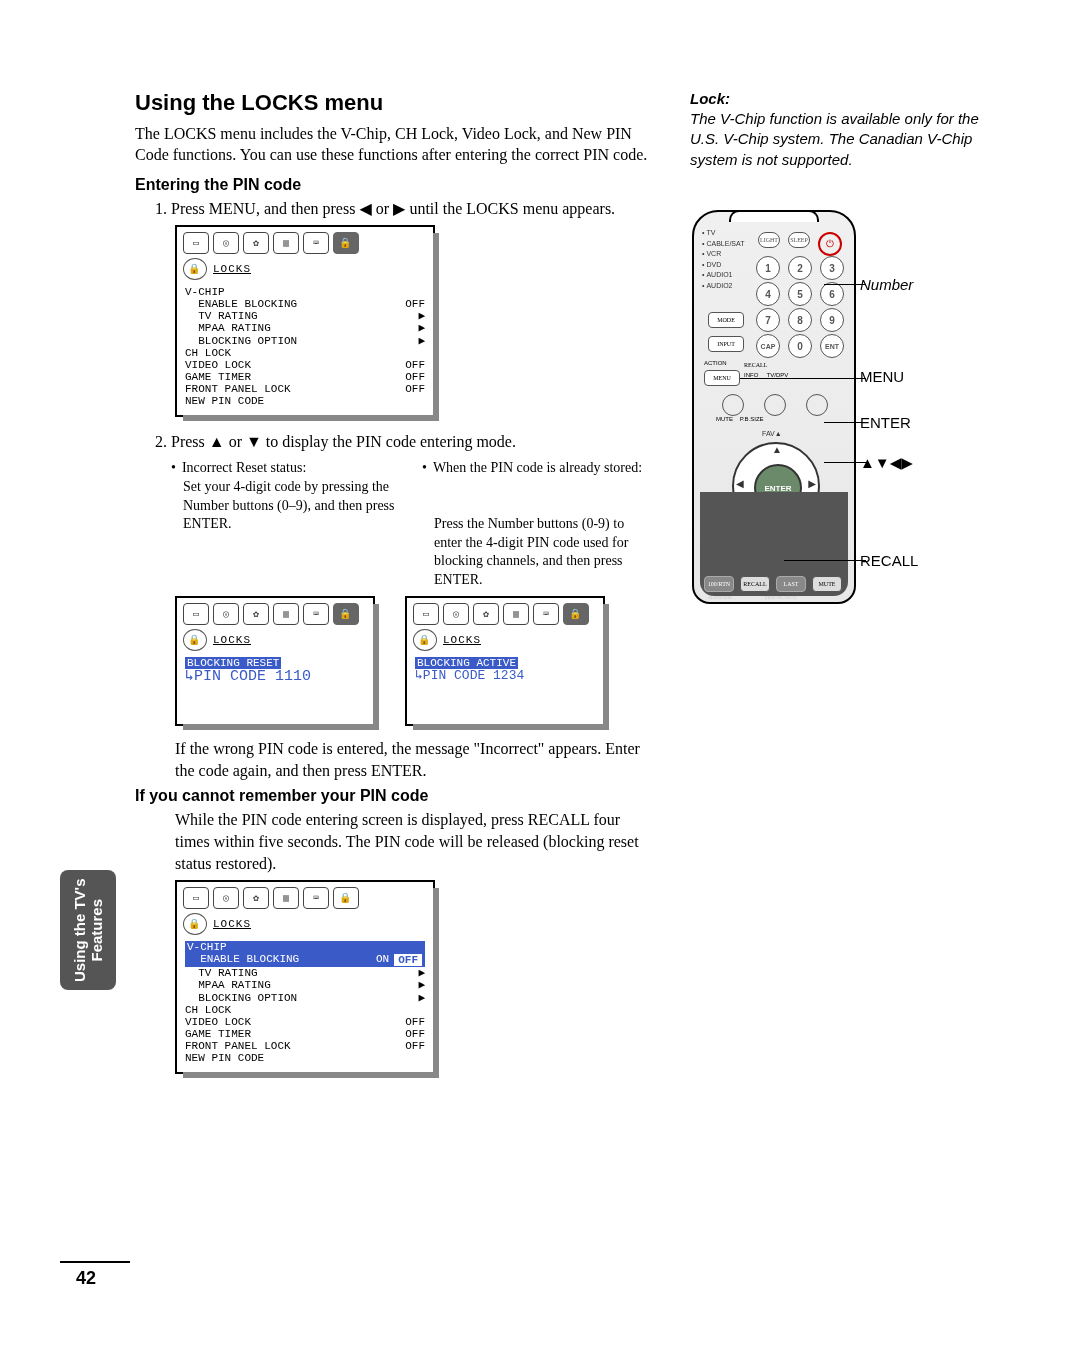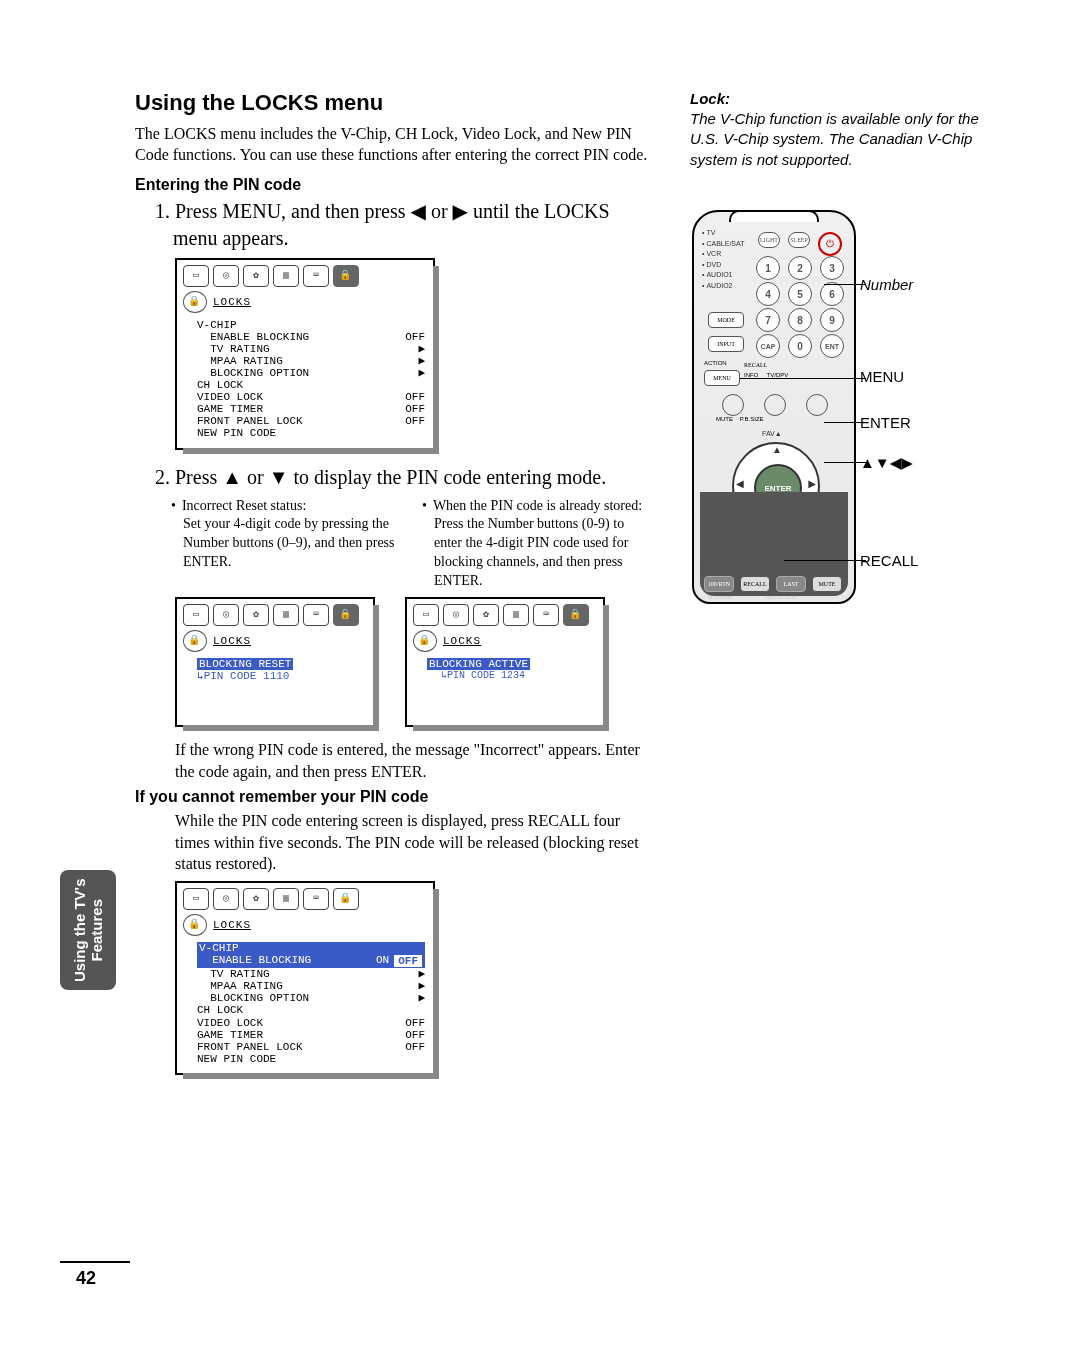--- a/index.html
+++ b/index.html
@@ -42,21 +42,21 @@
     line-height: 1.3;
     margin: 0 0 10px 0;
   }
   h3 {
     font-family: Arial, Helvetica, sans-serif;
     font-weight: bold;
     font-size: 16px;
     margin: 6px 0 4px 0;
   }
   .step {
-    font-size: 20px;
+    font-size: 16px;
     margin: 0 0 6px 20px;
     line-height: 1.35;
     text-indent: -18px;
     padding-left: 18px;
   }
   .sub {
     font-size: 16px;
     margin: 0 0 6px 40px;
     line-height: 1.35;
   }
@@ -115,21 +115,21 @@
     gap: 6px;
     padding: 0 6px 4px 6px;
     font-size: 11px;
   }
   .osd-label-row .lock-ico {
     width: 22px; height: 20px; border:1.5px solid #555; border-radius:50%;
     display:flex; align-items:center; justify-content:center; font-size:10px; color:#555;
   }
   .osd-label-row .underline { text-decoration: underline; letter-spacing: 1px; }
   .osd-body {
-    padding: 2px 8px 8px 20px;
+    padding: 2px 8px 8px 8px;
   }
   .osd-line { display:flex; justify-content:space-between; white-space: pre; }
   .osd-hl { background:#3a5ac8; color:#fff; display:inline-block; padding:0 2px; }
   .osd-onoff { display:inline-flex; gap:0; }
   .osd-on { background:#3a5ac8; color:#fff; padding:0 4px; }
   .osd-off { background:#fff; color:#3a5ac8; padding:0 4px; border:1px solid #3a5ac8; font-weight:bold; }
   .osd-blue-text { color:#3a5ac8; }
 
   .osd-small { width: 200px; height: 130px; }
   .osd-row2 { display:flex; gap: 30px; margin-left: 40px; margin-bottom: 12px; align-items:flex-start; }
@@ -406,59 +406,59 @@
             <span class="dot">•</span>
             <span>Incorrect Reset status:</span>
           </div>
         <div style="padding-left:12px;">Set your 4-digit code by pressing the Number buttons (0–9), and then press ENTER.</div>
       </div>
       <div>
         <div class="bhead">
             <span class="dot">•</span>
             <span>When the PIN code is already stored:</span>
           </div>
-        <div style="padding-left:12px;">Press the Number buttons (0-9) to enter the 4-digit PIN code used for blocking channels, and then press ENTER.</div>
+        <div style="padding-left:12px;margin-top:37px;">Press the Number buttons (0-9) to enter the 4-digit PIN code used for blocking channels, and then press ENTER.</div>
       </div>
     </div>
 
     <div class="osd-row2">
       <div class="osd osd-small osd-shadow" style="margin:0;">
         <div class="osd-top">
           <div class="osd-icon">▭</div>
           <div class="osd-icon">◎</div>
           <div class="osd-icon">✿</div>
           <div class="osd-icon">▥</div>
           <div class="osd-icon">⌨</div>
           <div class="osd-icon lock">🔒</div>
         </div>
         <div class="osd-label-row">
           <div class="lock-ico">🔒</div>
           <span class="underline">LOCKS</span>
         </div>
         <div class="osd-body">
           <div><span class="osd-hl">BLOCKING RESET</span></div>
-          <div class="osd-blue-text" style="font-size:11px;">↳<span>PIN CODE 1110</span></div>
+          <div class="osd-blue-text" style="font-size:15px;">↳<span>PIN CODE 1110</span></div>
         </div>
       </div>
       <div class="osd osd-small osd-shadow" style="margin:0;">
         <div class="osd-top">
           <div class="osd-icon">▭</div>
           <div class="osd-icon">◎</div>
           <div class="osd-icon">✿</div>
           <div class="osd-icon">▥</div>
           <div class="osd-icon">⌨</div>
           <div class="osd-icon lock">🔒</div>
         </div>
         <div class="osd-label-row">
           <div class="lock-ico">🔒</div>
           <span class="underline">LOCKS</span>
         </div>
         <div class="osd-body">
           <div><span class="osd-hl">BLOCKING ACTIVE</span></div>
-          <div class="osd-blue-text" style="font-size:10px;margin-left:14px;">↳<span>PIN CODE 1234</span></div>
+          <div class="osd-blue-text" style="font-size:13px;">↳<span>PIN CODE 1234</span></div>
         </div>
       </div>
     </div>
 
     <p class="sub">If the wrong PIN code is entered, the message "Incorrect" appears. Enter the code again, and then press ENTER.</p>
 
     <h3>If you cannot remember your PIN code</h3>
     <p class="sub">While the PIN code entering screen is displayed, press RECALL four times within five seconds. The PIN code will be released (blocking reset status restored).</p>
 
     <div class="osd osd-shadow">

